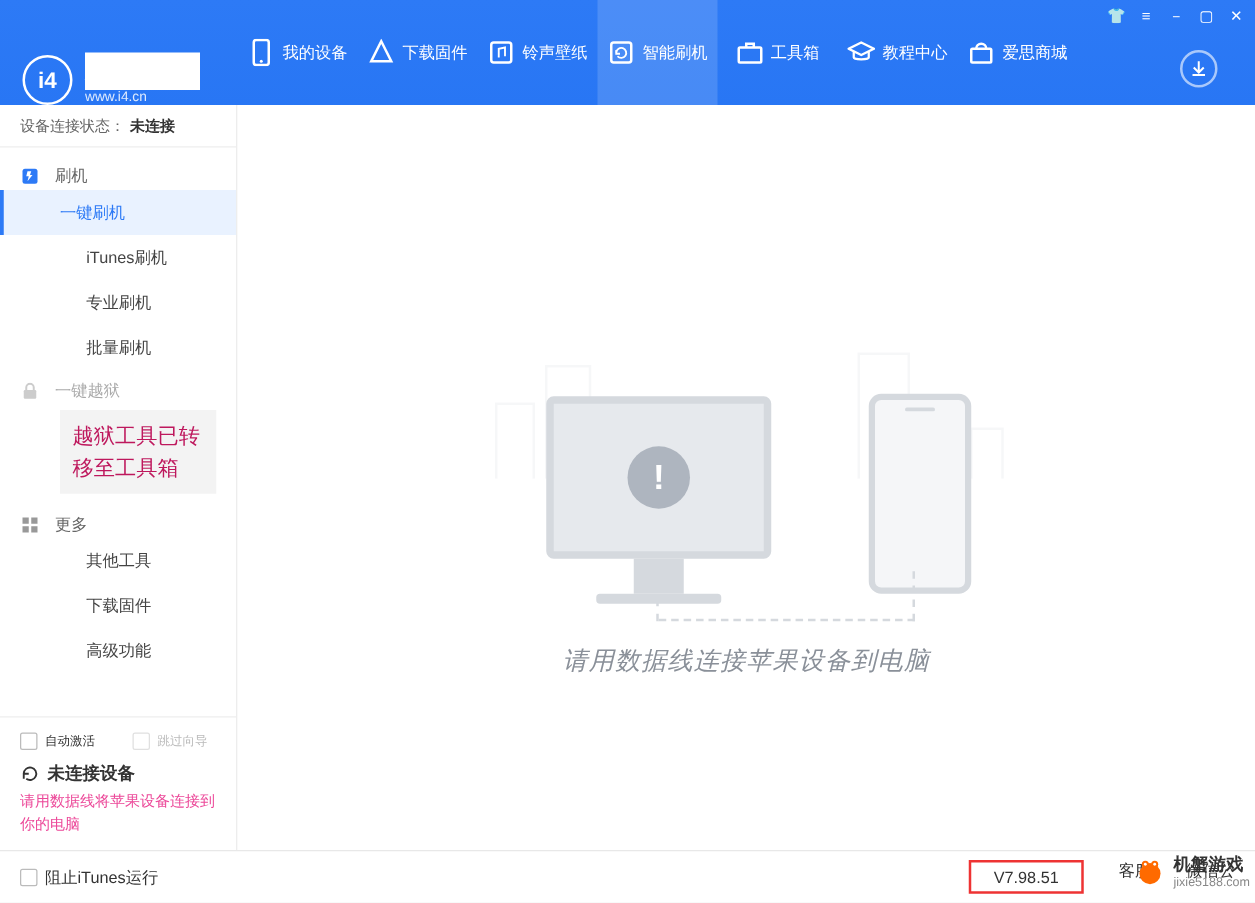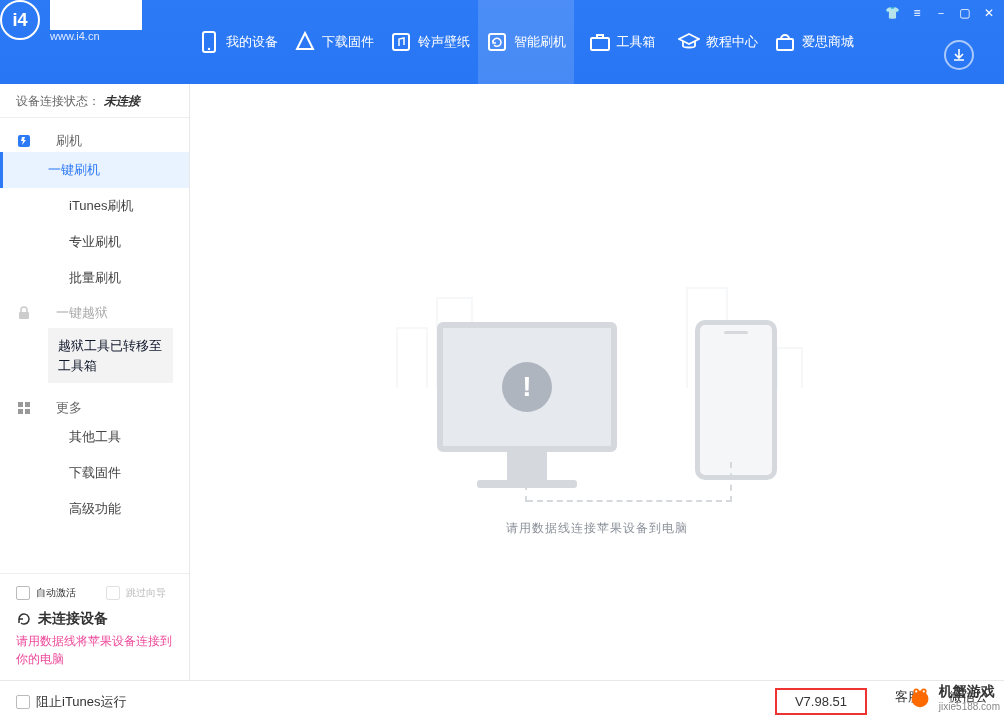--- a/index.html
+++ b/index.html
@@ -2,49 +2,49 @@
 <html><head>
 <meta charset="utf-8">
 <style>
 * { box-sizing: border-box; margin: 0; padding: 0; }
 body { font-family: "Microsoft YaHei", "PingFang SC", sans-serif; font-size: 12px; color: #333; background: #f0f0f0; width: 1004px; height: 722px; overflow: hidden; position: relative; }
 
 .app { width: 1004px; height: 722px; background: #fff; display: flex; flex-direction: column; }
 
 
 .header { height: 84px; background: linear-gradient(to bottom, #2d7af6, #2876f4); display: flex; align-items: stretch; position: relative; }
-.logo-area { width: 190px; display: flex; align-items: flex-start; }
+.logo-area { width: 190px; display: flex; align-items: flex-end; padding-left: 18px; }
 .logo-badge { width: 40px; height: 40px; border: 2px solid #fff; border-radius: 50%; display: flex; align-items: center; justify-content: center; color: #fff; font-weight: bold; font-size: 18px; margin-right: 10px; }
 .logo-text { color: #fff; }
 .logo-text .main { font-size: 22px; font-weight: 700; letter-spacing: 1px; }
 .logo-text .sub { font-size: 11px; opacity: .85; }
 .nav { display: flex; flex: 1; }
 .nav-item { width: 96px; display: flex; flex-direction: row; align-items: center; justify-content: center; color: #fff; cursor: pointer; font-size: 13px; gap: 6px; }
 .nav-item.active { background: rgba(255,255,255,.15); }
 .nav-item .ic { width: 22px; height: 22px; display: flex; align-items: center; justify-content: center; }
 .nav-item svg { fill: #fff; }
 .header-right { position: absolute; right: 8px; top: 6px; display: flex; gap: 10px; }
 .win-btn { width: 14px; height: 14px; display: flex; align-items: center; justify-content: center; color: #fff; cursor: pointer; font-size: 12px; }
 .dl-btn { position: absolute; right: 30px; top: 40px; width: 30px; height: 30px; border: 2px solid rgba(255,255,255,.6); border-radius: 50%; display: flex; align-items: center; justify-content: center; cursor: pointer; }
 .dl-btn svg { fill: rgba(255,255,255,.8); }
 
 
 .body { flex: 1; display: flex; min-height: 0; }
 
 
 .sidebar { width: 190px; border-right: 1px solid #e8e8e8; display: flex; flex-direction: column; }
 .conn-status { height: 34px; line-height: 34px; padding: 0 16px; border-bottom: 1px solid #eee; font-size: 12px; color: #666; }
-.conn-status .value { color: #333; font-weight: 600; margin-left: 4px; font-style: italic; }
+.conn-status .value { color: #333; font-weight: 600; margin-left: 4px; }
 .side-content { flex: 1; overflow: auto; padding: 6px 0; }
-.side-group { padding: 8px 0 2px 16px; display: flex; align-items: center; gap: 24px; color: #666; font-size: 13px; }
+.side-group { padding: 8px 0 2px 16px; display: flex; align-items: center; gap: 12px; color: #666; font-size: 13px; }
 .side-group .gic { width: 16px; height: 16px; display: flex; align-items: center; justify-content: center; }
 .side-item { height: 36px; line-height: 36px; padding-left: 69px; font-size: 13px; color: #444; cursor: pointer; }
 .side-item.active { background: #e9f2ff; color: #2d7af6; border-left: 3px solid #2d7af6; padding-left: 45px; }
 .side-group.locked { color: #aaa; }
-.side-note { margin: 4px 16px 8px 48px; background: #f3f3f3; padding: 8px 10px; font-size: 13px; color: #0f172a; line-height: 1.5; }
+.side-note { margin: 4px 16px 8px 48px; background: #f3f3f3; padding: 8px 10px; font-size: 17px; color: #be185d; line-height: 1.5; }
 .side-bottom { border-top: 1px solid #eee; padding: 12px 16px; }
 .chk-row { display: flex; align-items: center; gap: 6px; margin-bottom: 8px; font-size: 10px; }
 .chk { width: 14px; height: 14px; border: 1px solid #bbb; border-radius: 2px; cursor: pointer; flex-shrink: 0; }
 .reconnect { margin-top: 10px; }
 .reconnect .title { display: flex; align-items: center; gap: 6px; font-weight: 600; font-size: 14px; color: #333; }
 .reconnect .title svg { width: 16px; height: 16px; }
 .reconnect .desc { color: #ec4899; font-size: 12px; margin-top: 4px; line-height: 1.5; }
 
 
 .main { flex: 1; background: #fff; display: flex; flex-direction: column; align-items: center; justify-content: center; position: relative; }
@@ -53,21 +53,21 @@
 .monitor { position: absolute; left: 30px; bottom: 20px; width: 180px; }
 .monitor-screen { width: 180px; height: 130px; border: 6px solid #d5d9de; background: #e6e9ed; border-radius: 6px; position: relative; }
 .monitor-stand { width: 40px; height: 28px; background: #d5d9de; margin: 0 auto; }
 .monitor-base { width: 100px; height: 8px; background: #d5d9de; margin: 0 auto; border-radius: 3px; }
 .warn-circle { width: 50px; height: 50px; border-radius: 50%; background: #aeb5bf; position: absolute; left: 50%; top: 50%; transform: translate(-50%,-50%); display: flex; align-items: center; justify-content: center; color: #fff; font-size: 28px; font-weight: bold; }
 .phone { position: absolute; right: 10px; bottom: 28px; width: 82px; height: 160px; border: 5px solid #d5d9de; border-radius: 10px; background: #f5f6f8; }
 .phone::before { content: ""; position: absolute; top: 6px; left: 50%; transform: translateX(-50%); width: 24px; height: 3px; background: #d5d9de; border-radius: 2px; }
 .phone-logo { position: absolute; left: 50%; top: 45%; transform: translate(-50%,-50%); color: #c7ccd3; font-size: 22px; }
 .cable { position: absolute; left: 120px; right: 55px; bottom: 6px; height: 40px; border-bottom: 2px dashed #d5d9de; border-right: 2px dashed #d5d9de; }
 .cable2 { position: absolute; left: 118px; bottom: 6px; width: 2px; height: 18px; border-left: 2px dashed #d5d9de; }
-.prompt { margin-top: 12px; font-size: 12px; color: #8a9099; letter-spacing: 1px; }
+.prompt { margin-top: 12px; font-size: 20px; color: #8a9099; letter-spacing: 1px; font-style: italic; }
 
 
 .footer { height: 42px; border-top: 1px solid #e8e8e8; display: flex; align-items: center; padding: 0 16px; font-size: 13px; justify-content: space-between; }
 .footer-left { display: flex; align-items: center; gap: 6px; }
 .footer-right { display: flex; gap: 28px; }
 .version-box { border: 2px solid #e33; padding: 4px 18px; color: #333; font-size: 13px; }
 .footer-link { color: #333; cursor: pointer; }
 
 
 .watermark { position: absolute; right: 4px; bottom: 10px; font-size: 11px; color: #ff6a00; display: flex; align-items: center; gap: 4px; }

